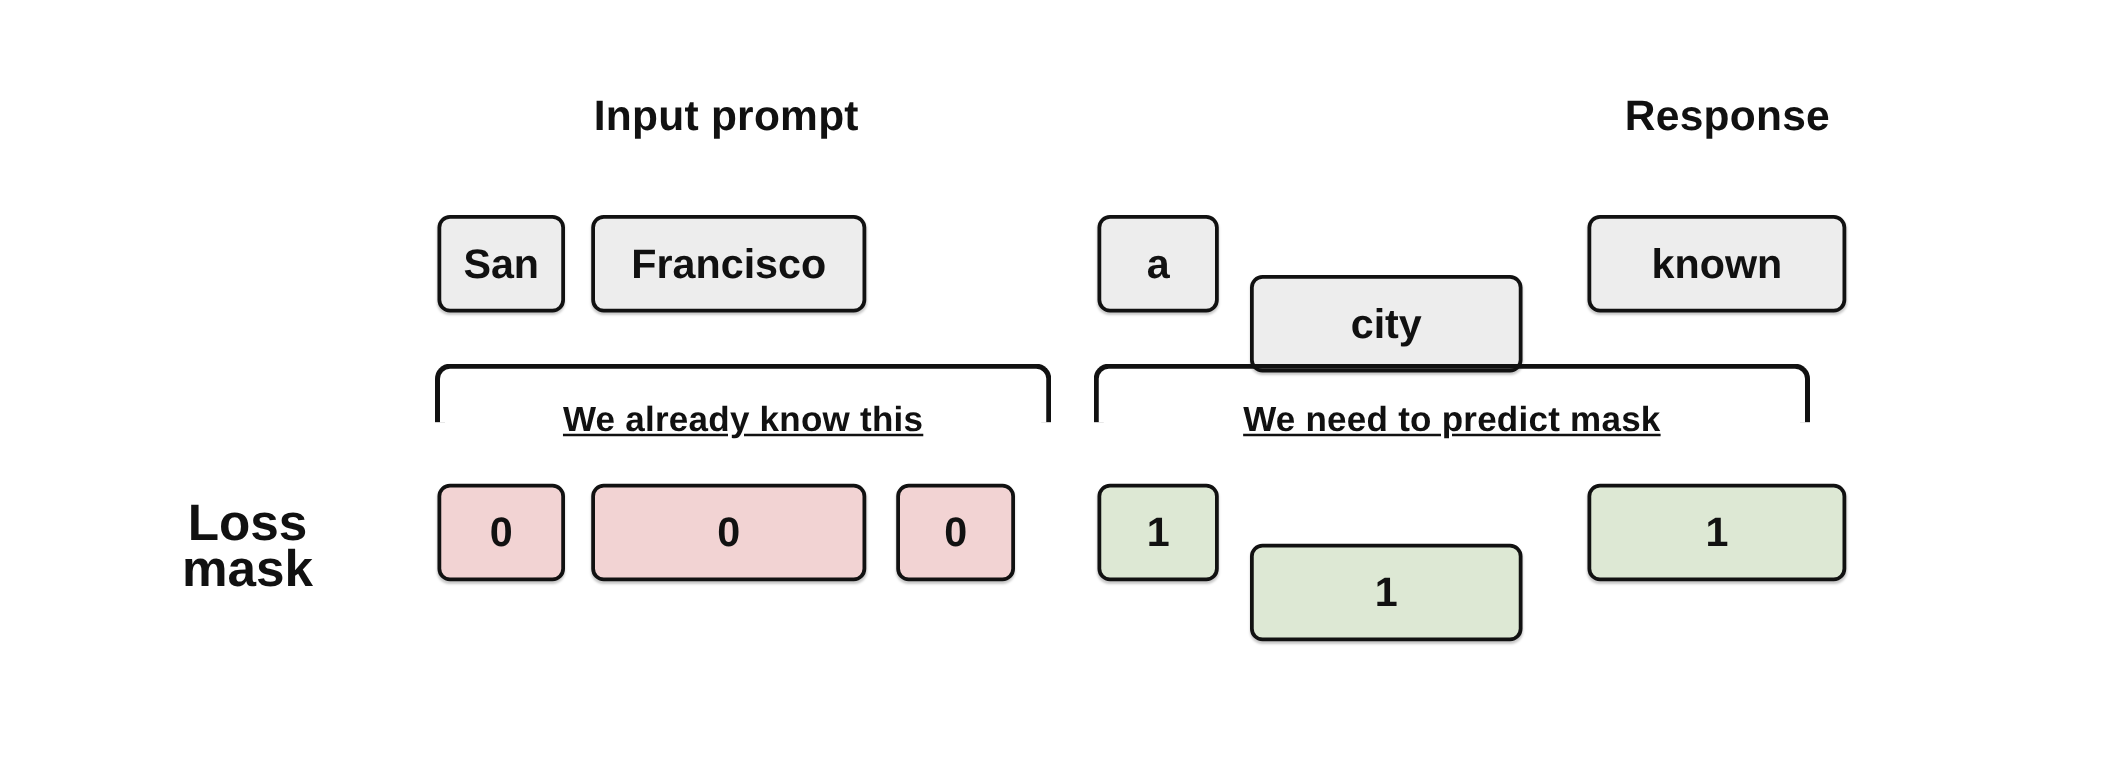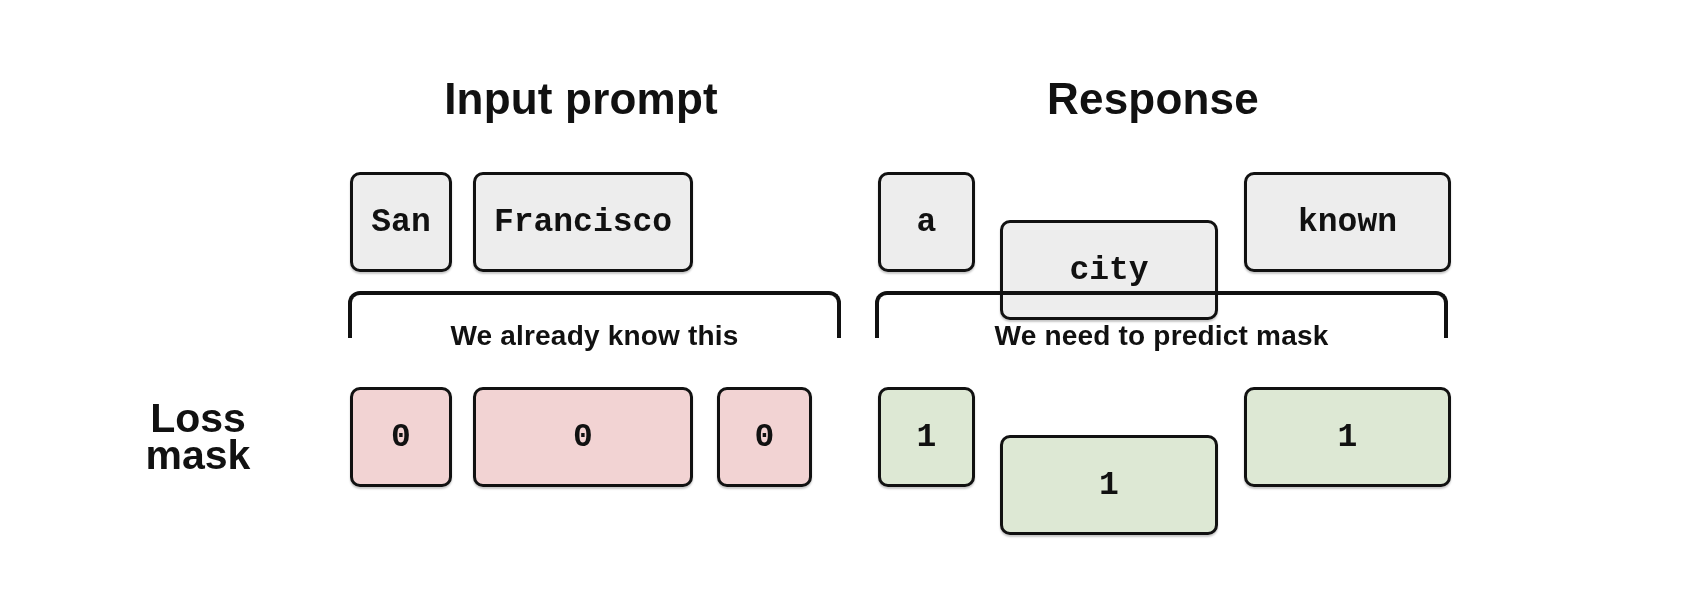--- a/index.html
+++ b/index.html
@@ -12,54 +12,53 @@
     width: 1702px;
     height: 616px;
     background: var(--background, #ffffff);
     font-family: "Liberation Sans", "DejaVu Sans", sans-serif;
     color: var(--text, #111111);
     overflow: hidden;
   }
   .title {
     position: absolute;
     top: 74px;
-    font-size: 44px;
+    font-size: 34px;
     font-weight: 700;
     text-align: center;
     letter-spacing: 0.2px;
   }
   .t-input    { left: 350px; width: 462px; }
-  .t-response { left: 866px; width: 574px; }
+  .t-response { left: 890px; width: 574px; text-align: right; }
 
   .box {
     position: absolute;
     box-sizing: border-box;
-    height: 100px;
+    height: 78px;
     border: 3px solid var(--border, #111111);
     border-radius: 10px;
     display: flex;
     align-items: center;
     justify-content: center;
     font-size: 33px;
     font-weight: 700;
     box-shadow: 0 2px 2px rgba(0,0,0,0.22);
-    font-family: Liberation Mono, monospace;
   }
   .token { top: 172px; background: var(--token-fill, #ededed); }
   .mask  { top: 387px; }
   .mask-zero { background: var(--mask-zero-fill, #f2d3d3); }
   .mask-one  { background: var(--mask-one-fill, #dde8d4); }
 
   
   .c1 { left: 350px;  width: 102px; }
   .c2 { left: 473px;  width: 220px; }
   .c3 { left: 717px;  width: 95px;  }
   .c4 { left: 878px;  width: 97px;  }
   .c5 { left: 1000px; width: 218px; margin-top: 48px; }
-  .c6 { left: 1244px; width: 207px; }
+  .c6 { left: 1270px; width: 207px; }
 
   .bracket {
     position: absolute;
     top: 291px;
     height: 47px;
     box-sizing: border-box;
     border-top: 4px solid var(--border, #111111);
     border-left: 4px solid var(--border, #111111);
     border-right: 4px solid var(--border, #111111);
     border-radius: 12px 12px 0 0;
@@ -69,20 +68,21 @@
   .bracket-label {
     position: absolute;
     left: 0;
     right: 0;
     top: 25px;
     text-align: center;
     font-size: 28px;
     font-weight: 700;
     letter-spacing: 0.2px;
     white-space: nowrap;
+    text-decoration: underline;
   }
 
   .row-label {
     position: absolute;
     left: 116px;
     top: 400px;
     width: 164px;
     text-align: center;
     font-size: 41px;
     font-weight: 700;

